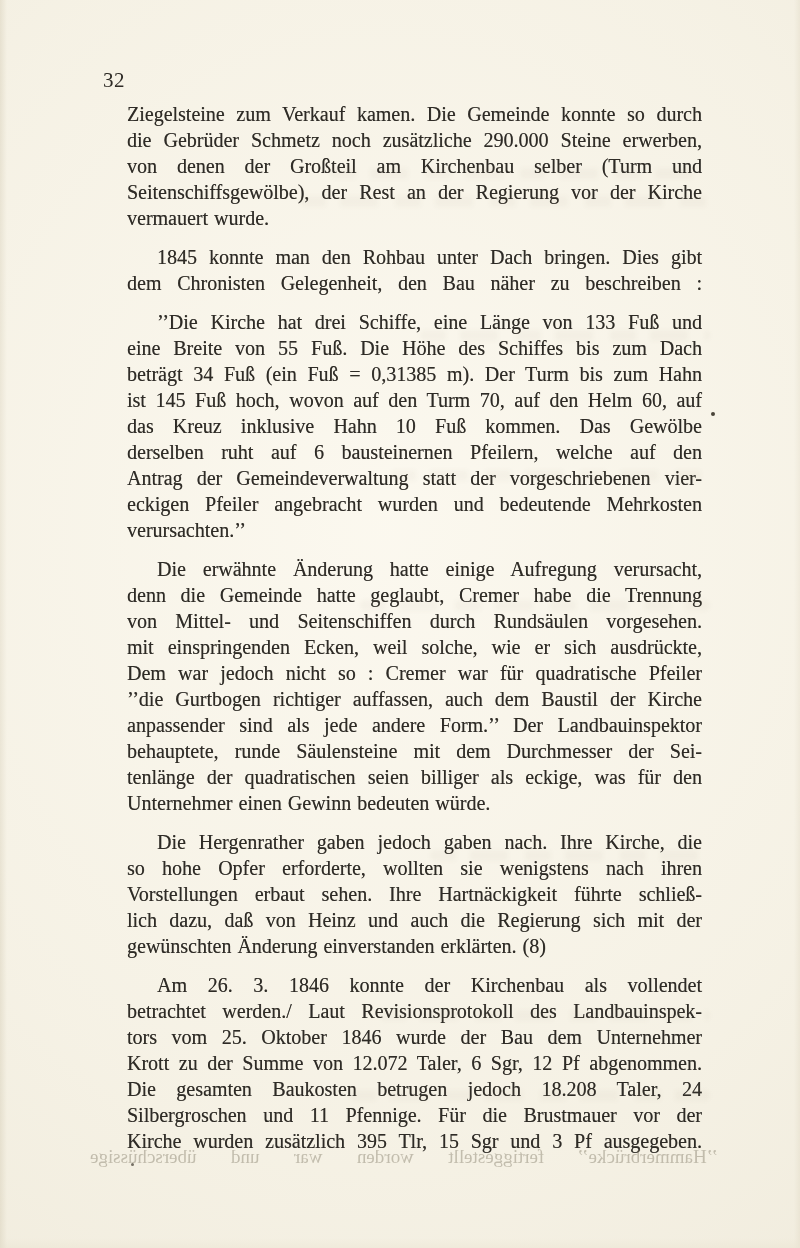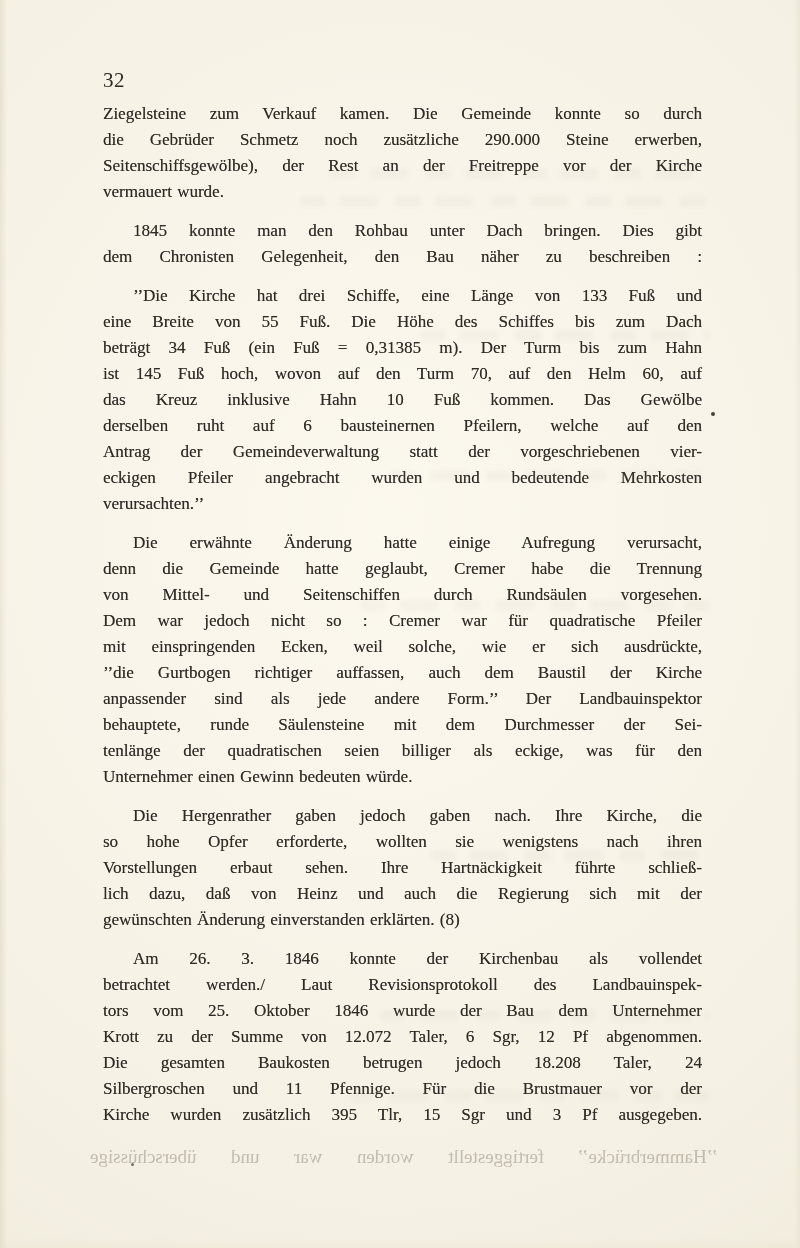--- a/index.html
+++ b/index.html
@@ -28,28 +28,29 @@
   .page-text {
     position: absolute;
     left: 103px;
     top: 101px;
     width: 599px;
     color: #2e2b26;
   }
   .para { margin: 0; padding: 0; }
   .para + .para { margin-top: 13px; }
   .line {
-    font-size: 17px;
+    font-size: 20px;
     line-height: 26px;
     text-align: justify;
     text-align-last: justify;
     text-justify: inter-word;
     word-spacing: 1px;
     white-space: normal;
     text-shadow: 0.2px 0.2px 0.3px rgba(46,43,38,0.55);
+    margin-left: 24px;
   }
   .line.last { text-align-last: left; }
   .line.flush { text-align-last: justify; }
   .line.indent { text-indent: 30px; }
   
   .bleed-line {
     position: absolute;
     left: 90px;
     top: 1144px;
     width: 628px;
@@ -79,21 +80,22 @@
 <body>
 
 <div class="page">
 
   <div class="page-number">32</div>
 
   <div class="page-text">
       <div class="para">
         <div class="line">Ziegelsteine zum Verkauf kamen. Die Gemeinde konnte so durch</div>
         <div class="line">die Gebrüder Schmetz noch zusätzliche 290.000 Steine erwerben,</div>
-        <div class="line">Seitenschiffsgewölbe), der Rest an der Freitreppe vor der Kirche</div>
+        <div class="line">von denen der Großteil am Kirchenbau selber (Turm und</div>
+        <div class="line">Seitenschiffsgewölbe), der Rest an der Regierung vor der Kirche</div>
         <div class="line last">vermauert wurde.</div>
       </div>
       <div class="para">
         <div class="line indent">1845 konnte man den Rohbau unter Dach bringen. Dies gibt</div>
         <div class="line flush">dem Chronisten Gelegenheit, den Bau näher zu beschreiben :</div>
       </div>
       <div class="para">
         <div class="line indent">’’Die Kirche hat drei Schiffe, eine Länge von 133 Fuß und</div>
         <div class="line">eine Breite von 55 Fuß. Die Höhe des Schiffes bis zum Dach</div>
         <div class="line">beträgt 34 Fuß (ein Fuß = 0,31385 m). Der Turm bis zum Hahn</div>
@@ -101,22 +103,22 @@
         <div class="line">das Kreuz inklusive Hahn 10 Fuß kommen. Das Gewölbe</div>
         <div class="line">derselben ruht auf 6 bausteinernen Pfeilern, welche auf den</div>
         <div class="line">Antrag der Gemeindeverwaltung statt der vorgeschriebenen vier-</div>
         <div class="line">eckigen Pfeiler angebracht wurden und bedeutende Mehrkosten</div>
         <div class="line last">verursachten.’’</div>
       </div>
       <div class="para">
         <div class="line indent">Die erwähnte Änderung hatte einige Aufregung verursacht,</div>
         <div class="line">denn die Gemeinde hatte geglaubt, Cremer habe die Trennung</div>
         <div class="line">von Mittel- und Seitenschiffen durch Rundsäulen vorgesehen.</div>
+        <div class="line">mit einspringenden Ecken, weil solche, wie er sich ausdrückte,</div>
         <div class="line">Dem war jedoch nicht so : Cremer war für quadratische Pfeiler</div>
-        <div class="line">mit einspringenden Ecken, weil solche, wie er sich ausdrückte,</div>
         <div class="line">’’die Gurtbogen richtiger auffassen, auch dem Baustil der Kirche</div>
         <div class="line">anpassender sind als jede andere Form.’’ Der Landbauinspektor</div>
         <div class="line">behauptete, runde Säulensteine mit dem Durchmesser der Sei-</div>
         <div class="line">tenlänge der quadratischen seien billiger als eckige, was für den</div>
         <div class="line last">Unternehmer einen Gewinn bedeuten würde.</div>
       </div>
       <div class="para">
         <div class="line indent">Die Hergenrather gaben jedoch gaben nach. Ihre Kirche, die</div>
         <div class="line">so hohe Opfer erforderte, wollten sie wenigstens nach ihren</div>
         <div class="line">Vorstellungen erbaut sehen. Ihre Hartnäckigkeit führte schließ-</div>

